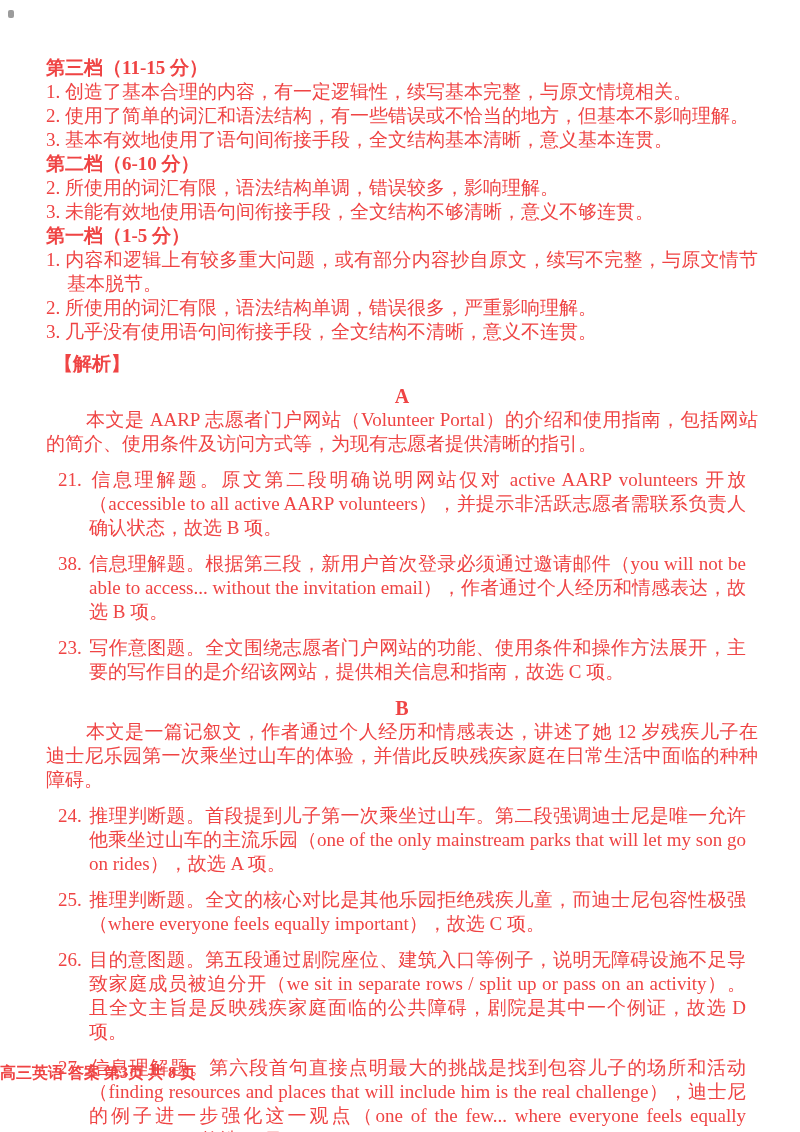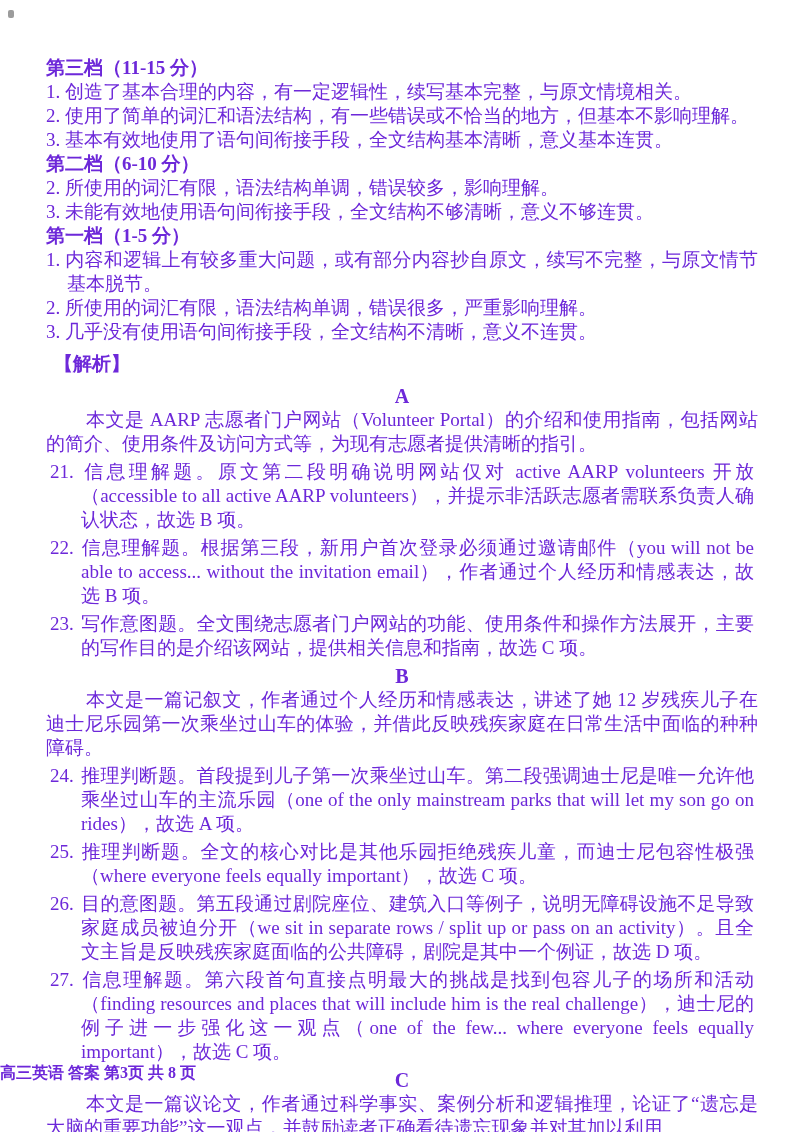--- a/index.html
+++ b/index.html
@@ -2,38 +2,38 @@
 <html><head>
 <meta charset="utf-8">
 <style>
   html, body { margin: 0; padding: 0; background: #ffffff; }
   .page {
     position: relative;
     width: 800px;
     height: 1132px;
     background: #ffffff;
     font-family: "Liberation Serif", "DejaVu Serif", serif;
-    color: #6d28d9;
+    color: #ef4444;
     overflow: hidden;
   }
   .content {
     position: absolute;
     left: 46px;
     top: 56px;
     width: 712px;
     font-size: 19px;
     line-height: 24px;
     text-align: justify;
   }
   .band-title { font-weight: 700; margin: 0; }
   .ritem { margin: 0; padding-left: 21px; text-indent: -21px; }
   .analysis-header { font-weight: 700; margin: 8px; }
   .letter { font-weight: 700; text-align: center; margin: 0; font-size: 20px; }
   .intro { margin: 0; text-indent: 40px; }
-  .qitem { margin: 4px; padding-left: 31px; }
+  .qitem { margin: 12px; padding-left: 31px; }
   .qnum { display: inline-block; width: 31px; margin-left: -31px; }
   .footer {
     position: absolute;
     left: 0;
     top: 1062px;
     width: 100%;
     font-weight: 700;
     font-size: 16px;
     line-height: 22px;
   }
@@ -75,21 +75,21 @@
       <p class="ritem">2. 所使用的词汇有限，语法结构单调，错误很多，严重影响理解。</p>
       <p class="ritem">3. 几乎没有使用语句间衔接手段，全文结构不清晰，意义不连贯。</p>
     </div>
 
     <div class="analysis-header">【解析】</div>
 
     <div>
       <div class="letter">A</div>
       <p class="intro">本文是 AARP 志愿者门户网站（Volunteer Portal）的介绍和使用指南，包括网站的简介、使用条件及访问方式等，为现有志愿者提供清晰的指引。</p>
       <p class="qitem"><span class="qnum">21.</span><span>信息理解题。原文第二段明确说明网站仅对 active AARP volunteers 开放（accessible to all active AARP volunteers），并提示非活跃志愿者需联系负责人确认状态，故选 B 项。</span></p>
-      <p class="qitem"><span class="qnum">22.</span><span>信息理解题。根据第三段，新用户首次登录必须通过邀请邮件（you will not be able to access... without the invitation email），作者通过个人经历和情感表达，故选 B 项。</span></p>
+      <p class="qitem"><span class="qnum">38.</span><span>信息理解题。根据第三段，新用户首次登录必须通过邀请邮件（you will not be able to access... without the invitation email），作者通过个人经历和情感表达，故选 B 项。</span></p>
       <p class="qitem"><span class="qnum">23.</span><span>写作意图题。全文围绕志愿者门户网站的功能、使用条件和操作方法展开，主要的写作目的是介绍该网站，提供相关信息和指南，故选 C 项。</span></p>
     </div>
 
     <div>
       <div class="letter">B</div>
       <p class="intro">本文是一篇记叙文，作者通过个人经历和情感表达，讲述了她 12 岁残疾儿子在迪士尼乐园第一次乘坐过山车的体验，并借此反映残疾家庭在日常生活中面临的种种障碍。</p>
       <p class="qitem"><span class="qnum">24.</span><span>推理判断题。首段提到儿子第一次乘坐过山车。第二段强调迪士尼是唯一允许他乘坐过山车的主流乐园（one of the only mainstream parks that will let my son go on rides），故选 A 项。</span></p>
       <p class="qitem"><span class="qnum">25.</span><span>推理判断题。全文的核心对比是其他乐园拒绝残疾儿童，而迪士尼包容性极强（where everyone feels equally important），故选 C 项。</span></p>
       <p class="qitem"><span class="qnum">26.</span><span>目的意图题。第五段通过剧院座位、建筑入口等例子，说明无障碍设施不足导致家庭成员被迫分开（we sit in separate rows / split up or pass on an activity）。且全文主旨是反映残疾家庭面临的公共障碍，剧院是其中一个例证，故选 D 项。</span></p>
       <p class="qitem"><span class="qnum">27.</span><span>信息理解题。第六段首句直接点明最大的挑战是找到包容儿子的场所和活动（finding resources and places that will include him is the real challenge），迪士尼的例子进一步强化这一观点（one of the few... where everyone feels equally important），故选 C 项。</span></p>

